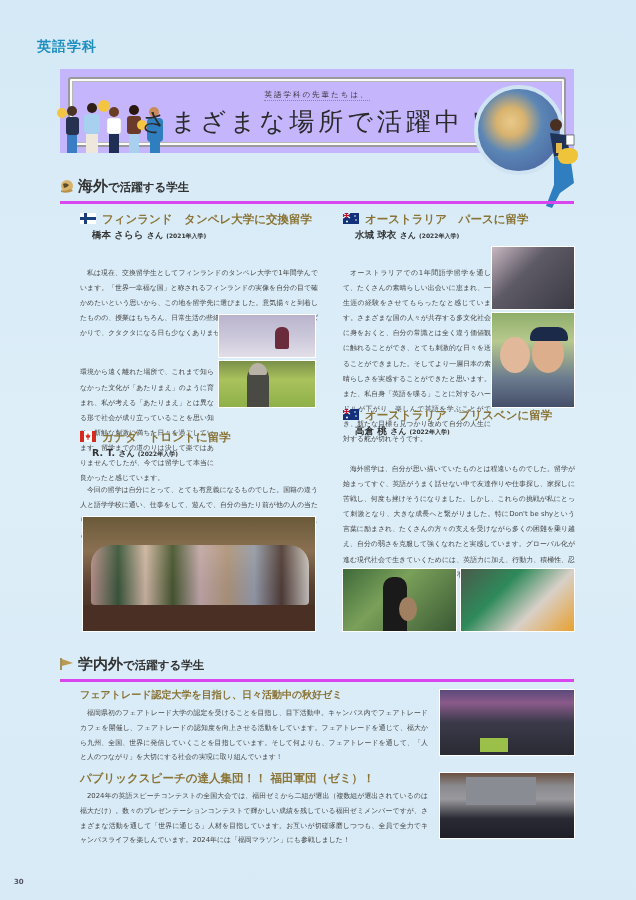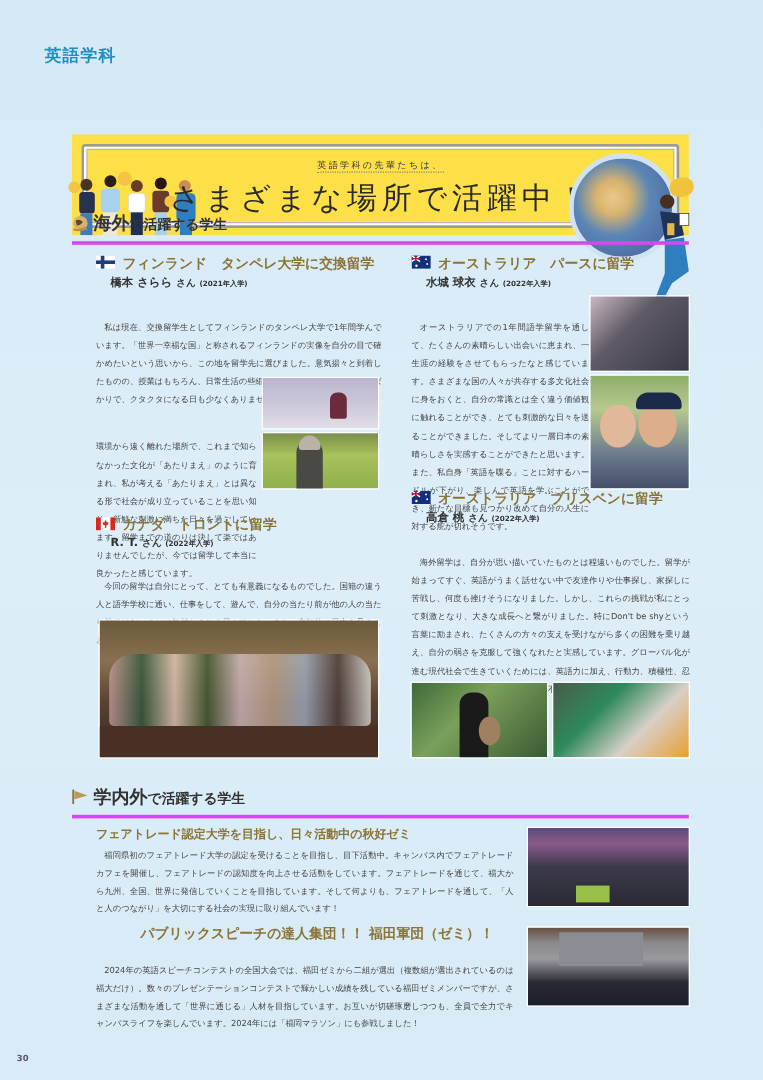--- a/index.html
+++ b/index.html
@@ -10,22 +10,21 @@
     color:#3a3a3a;
     position:relative;
   }
   .dept-title {
     position:absolute; left:37px; top:38px;
     font-size:14px; font-weight:bold; color:#1f8fbf; letter-spacing:1px;
   }
   
   .banner {
     position:absolute; left:60px; top:69px; width:514px; height:84px;
-    background:#fde047;
-    margin-top:43px;
+    background:#c4b5fd;
   }
   .banner-frame {
     position:absolute; left:8px; top:8px; right:8px; bottom:6px;
     border:2px solid #9a9a9a; border-radius:3px;
     box-shadow: inset 0 0 0 2px #fbfbf9, inset 0 0 0 3px #b8b8b8;
   }
   .banner-sub {
     position:absolute; left:0; right:0; top:21px; text-align:center;
     font-size:7.5px; color:#333; letter-spacing:2px;
   }
@@ -204,20 +203,20 @@
 
 <div class="article" style="left:80px; top:688px; width:348px;">
   <div class="art-title" style="font-size:10px;">フェアトレード認定大学を目指し、日々活動中の秋好ゼミ</div>
   <div class="art-body" style="margin-top:4px; line-height:14.8px; font-size:6.9px;">福岡県初のフェアトレード大学の認定を受けることを目指し、目下活動中。キャンパス内でフェアトレードカフェを開催し、フェアトレードの認知度を向上させる活動をしています。フェアトレードを通じて、福大から九州、全国、世界に発信していくことを目指しています。そして何よりも、フェアトレードを通して、「人と人のつながり」を大切にする社会の実現に取り組んでいます！</div>
 </div>
 <div class="photo" style="left:439px; top:689px; width:136px; height:67px; background:linear-gradient(180deg,#5a4a7a 0%,#8a5a8a 20%,#3a3a4a 50%,#2a2a34 100%);">
   <div style="position:absolute; left:40px; top:48px; width:28px; height:14px; background:#9ac04a;"></div>
 </div>
 
 <div class="article" style="left:80px; top:771px; width:348px;">
-  <div class="art-title" style="font-size:11.5px;margin-left:37px;">パブリックスピーチの達人集団！！ 福田軍団（ゼミ）！</div>
-  <div class="art-body" style="margin-top:16px; line-height:14.8px; font-size:6.9px;">2024年の英語スピーチコンテストの全国大会では、福田ゼミから二組が選出（複数組が選出されているのは福大だけ）。数々のプレゼンテーションコンテストで輝かしい成績を残している福田ゼミメンバーですが、さまざまな活動を通して「世界に通じる」人材を目指しています。お互いが切磋琢磨しつつも、全員で全力でキャンパスライフを楽しんでいます。2024年には「福岡マラソン」にも参戦しました！</div>
+  <div class="art-title" style="font-size:11.5px;">パブリックスピーチの達人集団！！ 福田軍団（ゼミ）！</div>
+  <div class="art-body" style="margin-top:3px; line-height:14.8px; font-size:6.9px;">2024年の英語スピーチコンテストの全国大会では、福田ゼミから二組が選出（複数組が選出されているのは福大だけ）。数々のプレゼンテーションコンテストで輝かしい成績を残している福田ゼミメンバーですが、さまざまな活動を通して「世界に通じる」人材を目指しています。お互いが切磋琢磨しつつも、全員で全力でキャンパスライフを楽しんでいます。2024年には「福岡マラソン」にも参戦しました！</div>
 </div>
 <div class="photo" style="left:439px; top:772px; width:136px; height:67px; background:linear-gradient(180deg,#6a5040 0%,#8a8a8e 20%,#9a9a9e 40%,#2a2a34 70%,#1e1e28 100%);">
   <div style="position:absolute; left:26px; top:4px; width:70px; height:28px; background:#8a8c94;"></div>
 </div>
 
 <div class="page-num">30</div>
 
 </body></html>

